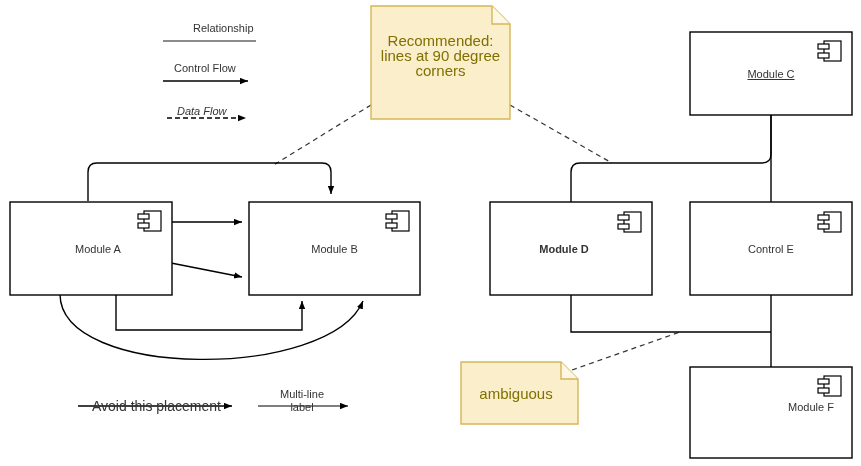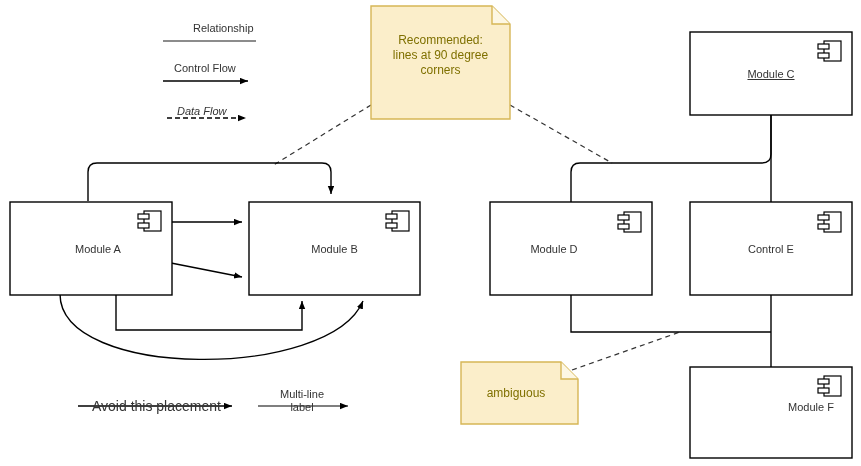--- a/index.html
+++ b/index.html
@@ -3,21 +3,21 @@
 <meta charset="utf-8">
 <style>
   html,body{margin:0;padding:0;background:#ffffff;}
   body{width:861px;height:466px;position:relative;overflow:hidden;
        font-family:"Liberation Sans",sans-serif;}
   #canvas{position:absolute;left:0;top:0;width:861px;height:466px;}
   .lbl{position:absolute;color:#333333;font-size:14px;line-height:13px;
        white-space:nowrap;}
   .modlabel{position:absolute;font-size:11px;color:#333333;
        text-align:center;white-space:nowrap;}
-  .notetext{position:absolute;font-size:12px;line-height:15px;
+  .notetext{position:absolute;font-size:15px;line-height:15px;
        color:#7f7000;text-align:center;}
   .legend-lbl{position:absolute;font-size:11px;color:#333333;white-space:nowrap;}
   .ml{position:absolute;font-size:11px;color:#333333;text-align:center;
       line-height:13px;white-space:nowrap;}
 </style>
 </head>
 <body>
 
 <svg id="canvas" viewBox="0 0 861 466">
   <defs>
@@ -162,21 +162,21 @@
 <div class="notetext" style="left:375px;top:33px;width:131px;">
   <div>Recommended:</div>
   <div>lines at 90 degree</div>
   <div>corners</div>
 </div>
 <div class="notetext" style="left:461px;top:386px;width:110px;">ambiguous</div>
 
 <div class="modlabel" style="left:10px;top:243px;width:162px;margin-left:7px;">Module A</div>
 <div class="modlabel" style="left:249px;top:243px;width:171px;">Module B</div>
 <div class="modlabel" style="left:690px;top:68px;width:162px;text-decoration:underline;">Module C</div>
-<div class="modlabel" style="left:462px;top:243px;width:184px;">Module D</div>
+<div class="modlabel" style="left:472px;top:243px;width:184px;font-weight:bold;">Module D</div>
 <div class="modlabel" style="left:690px;top:243px;width:162px;">Control E</div>
 <div class="modlabel" style="left:690px;top:401px;width:162px;padding-left:40px;">Module F</div>
 
 <div class="lbl" style="left:92px;top:400px;">Avoid this placement</div>
 <div class="ml" style="left:256px;top:388px;width:92px;">
   <div>Multi-line</div>
   <div>label</div>
 </div>
 
 </body></html>

